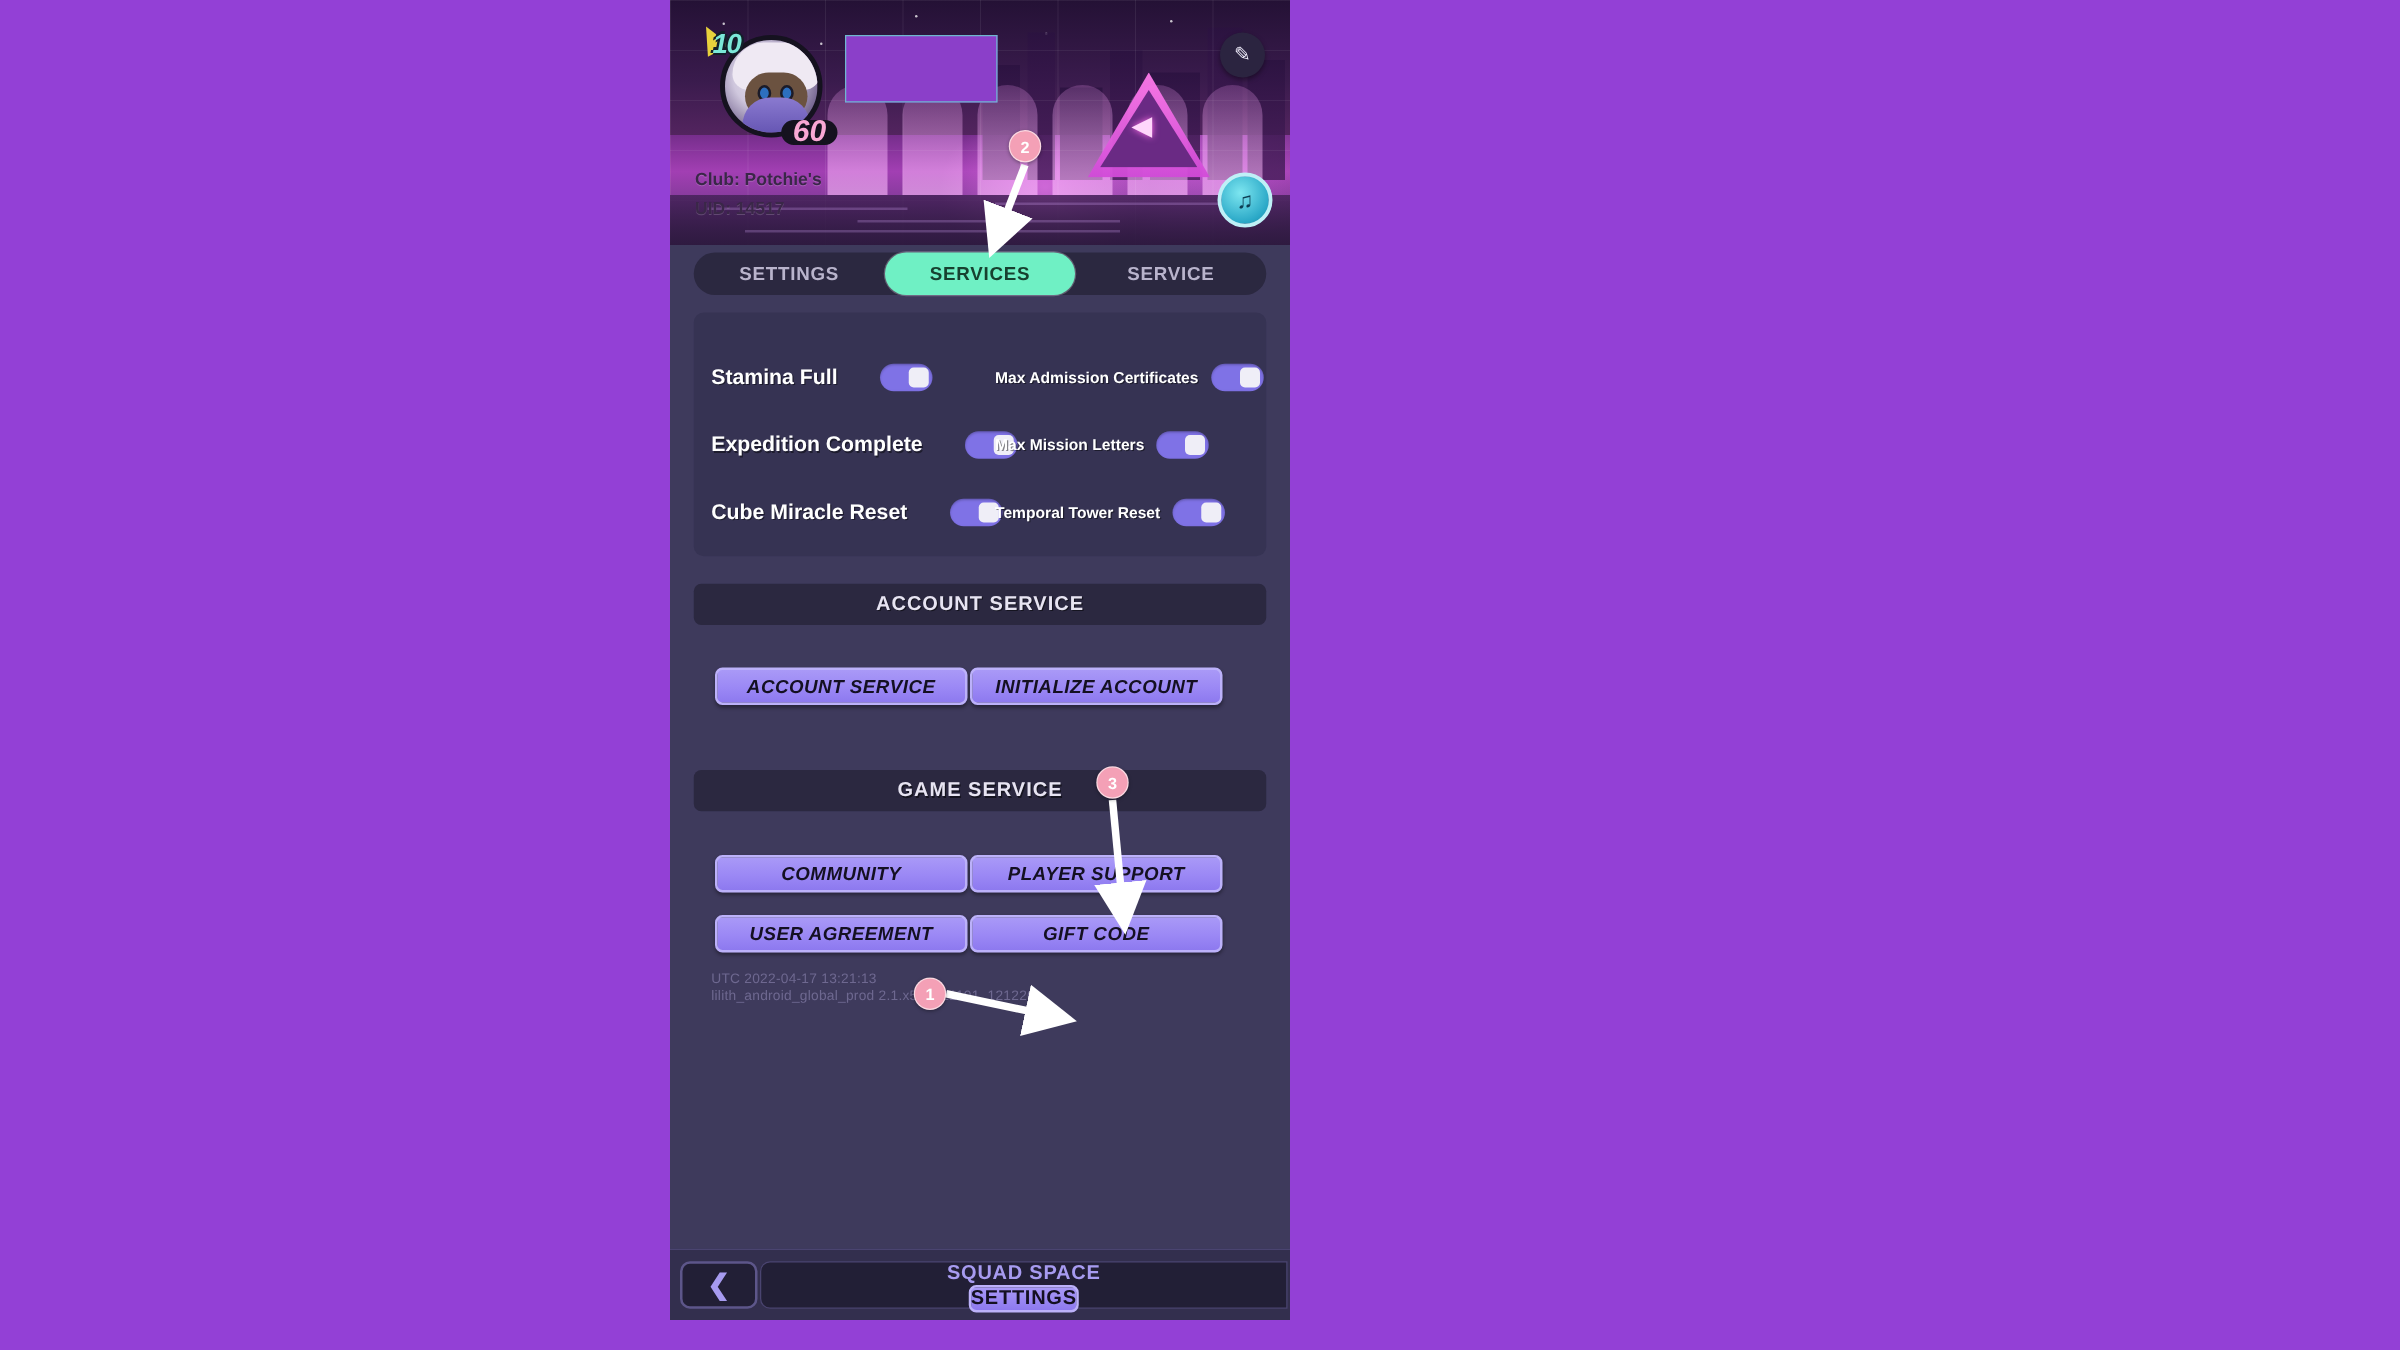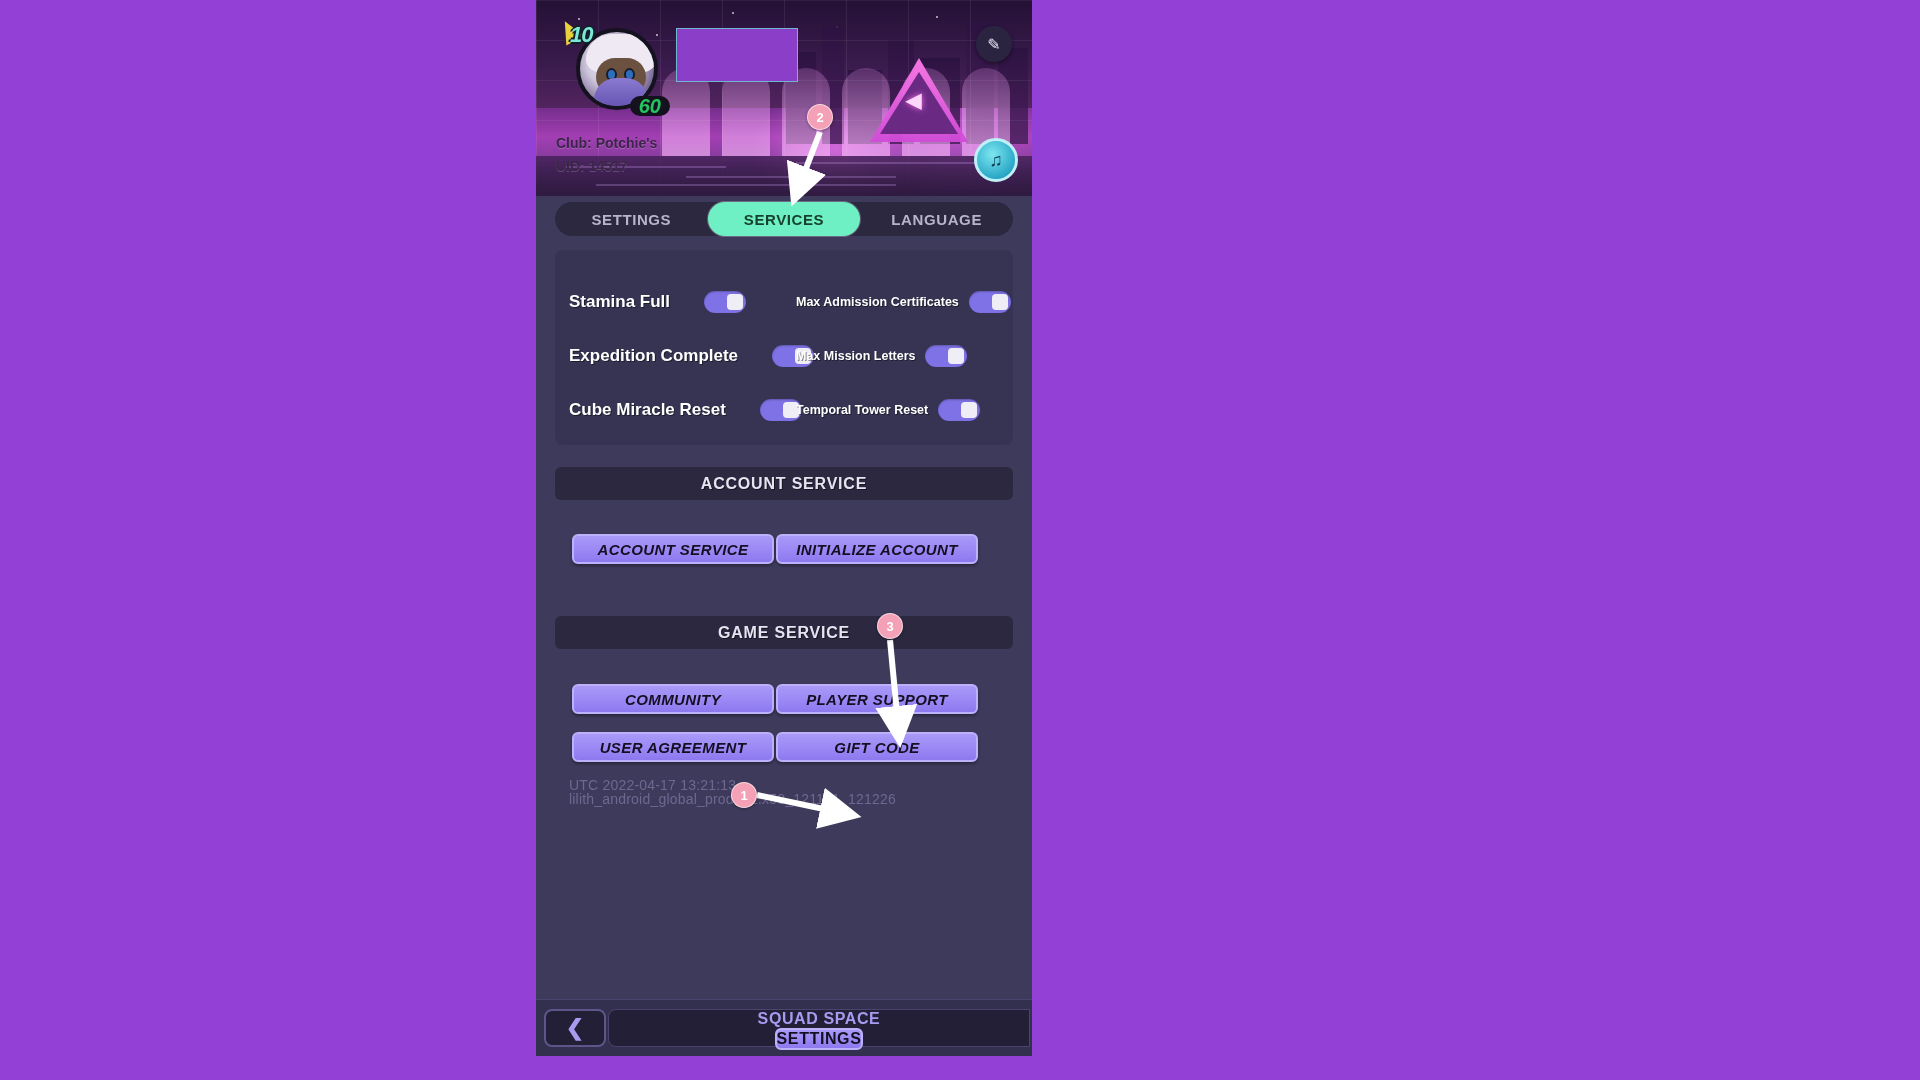--- a/index.html
+++ b/index.html
@@ -129,21 +129,21 @@
   }
   .av-hat {
     position:absolute; left:-16px; top:-8px; width:0;height:0;
     border-left:10px solid transparent; border-right:10px solid transparent;
     border-bottom:22px solid #e8d13c; transform: rotate(-28deg);
   }
   .av-power {
     position:absolute; right:-12px; bottom:-6px;
     min-width:40px; height:20px; border-radius:15px;
     background:#15121f;
-    color:#22c55e; font-weight:bold; font-size:20px; font-style:italic;
+    color:#f9a8d4; font-weight:bold; font-size:24px; font-style:italic;
     display:flex; align-items:center; justify-content:center;
     padding:0 7px; box-sizing:border-box;
     border:2px solid #15121f;
   }
 
   .name-plate {
     position:absolute; left:140px; top:28px; width:120px; height:52px;
     background:#8b3fc9; border:1px solid #6fb7cf;
   }
 
@@ -244,21 +244,21 @@
     display:flex; align-items:center; justify-content:center;
     color:#141022; font-weight:bold; font-style:italic;
     font-size:15px; letter-spacing:.4px;
     box-shadow: 0 2px 3px rgba(0,0,0,.35);
   }
   .abtn.col1 { left:36px; }
   .abtn.col2 { left:240px; }
 
   
   .ver {
-    position:absolute; left:33px; font-size:14px;
+    position:absolute; left:33px; font-size:11px;
     color:#6e6890; letter-spacing:.2px;
   }
 
   
   .bottomnav {
     position:absolute; left:0; bottom:0; width:496px; height:56px;
     background:#332f4e;
     border-top:1px solid #4a4470;
   }
   .backbtn {
@@ -366,21 +366,21 @@
 
       <div class="hero-meta">
         <div>Club: Potchie's</div>
         <div class="uid">UID: 14517</div>
       </div>
     </div>
 
     <div class="tabbar">
       <div class="tab">SETTINGS</div>
       <div class="tab active">SERVICES</div>
-      <div class="tab">LANGUAGE</div>
+      <div class="tab">SERVICE</div>
     </div>
 
     <div class="card" id="toggle-card">
 
       <div class="toggle-row" style="top:30px">
         <div class="tg-col left">
           <span class="tg-label big">Stamina Full</span>
           <span class="switch">
               <span class="knob"></span>
             </span>

